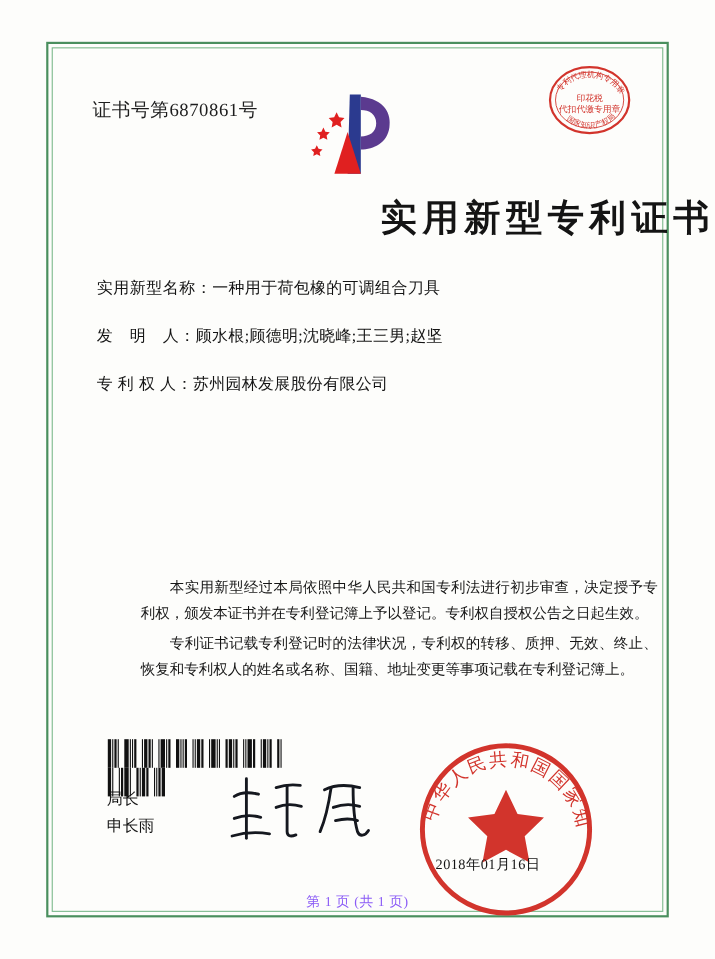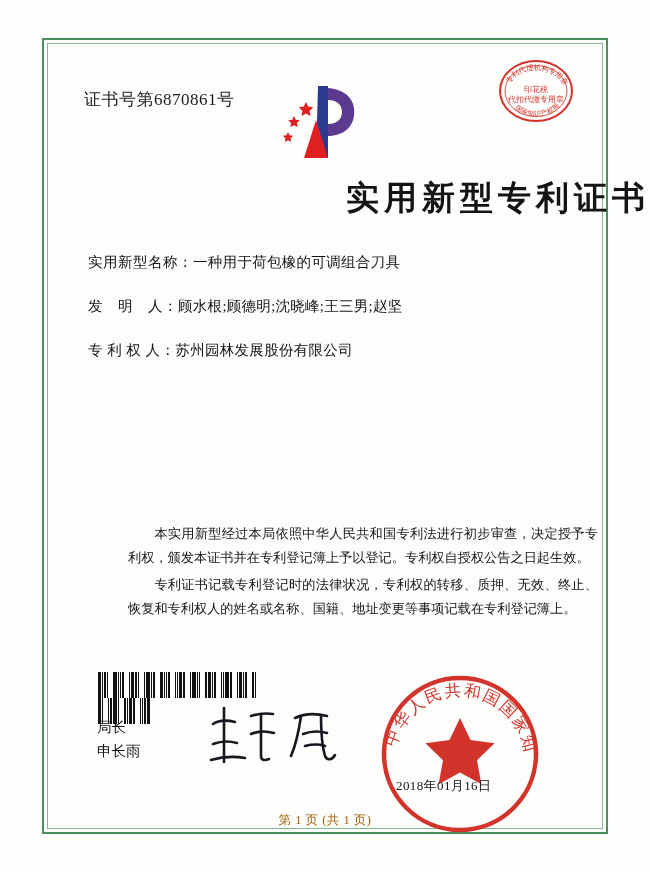--- a/index.html
+++ b/index.html
@@ -159,21 +159,21 @@
     color: #141414;
     letter-spacing: 0.4px;
   }
   .footer {
     position: absolute;
     left: 0;
     right: 0;
     top: 812px;
     text-align: center;
     font-size: 12.5px;
-    color: #a16207;
+    color: #8b5cf6;
     letter-spacing: 0.5px;
   }
 </style>
 </head>
 <body>
 
 <div class="page">
 
   <div class="border-outer"></div>
   <div class="border-inner"></div>

